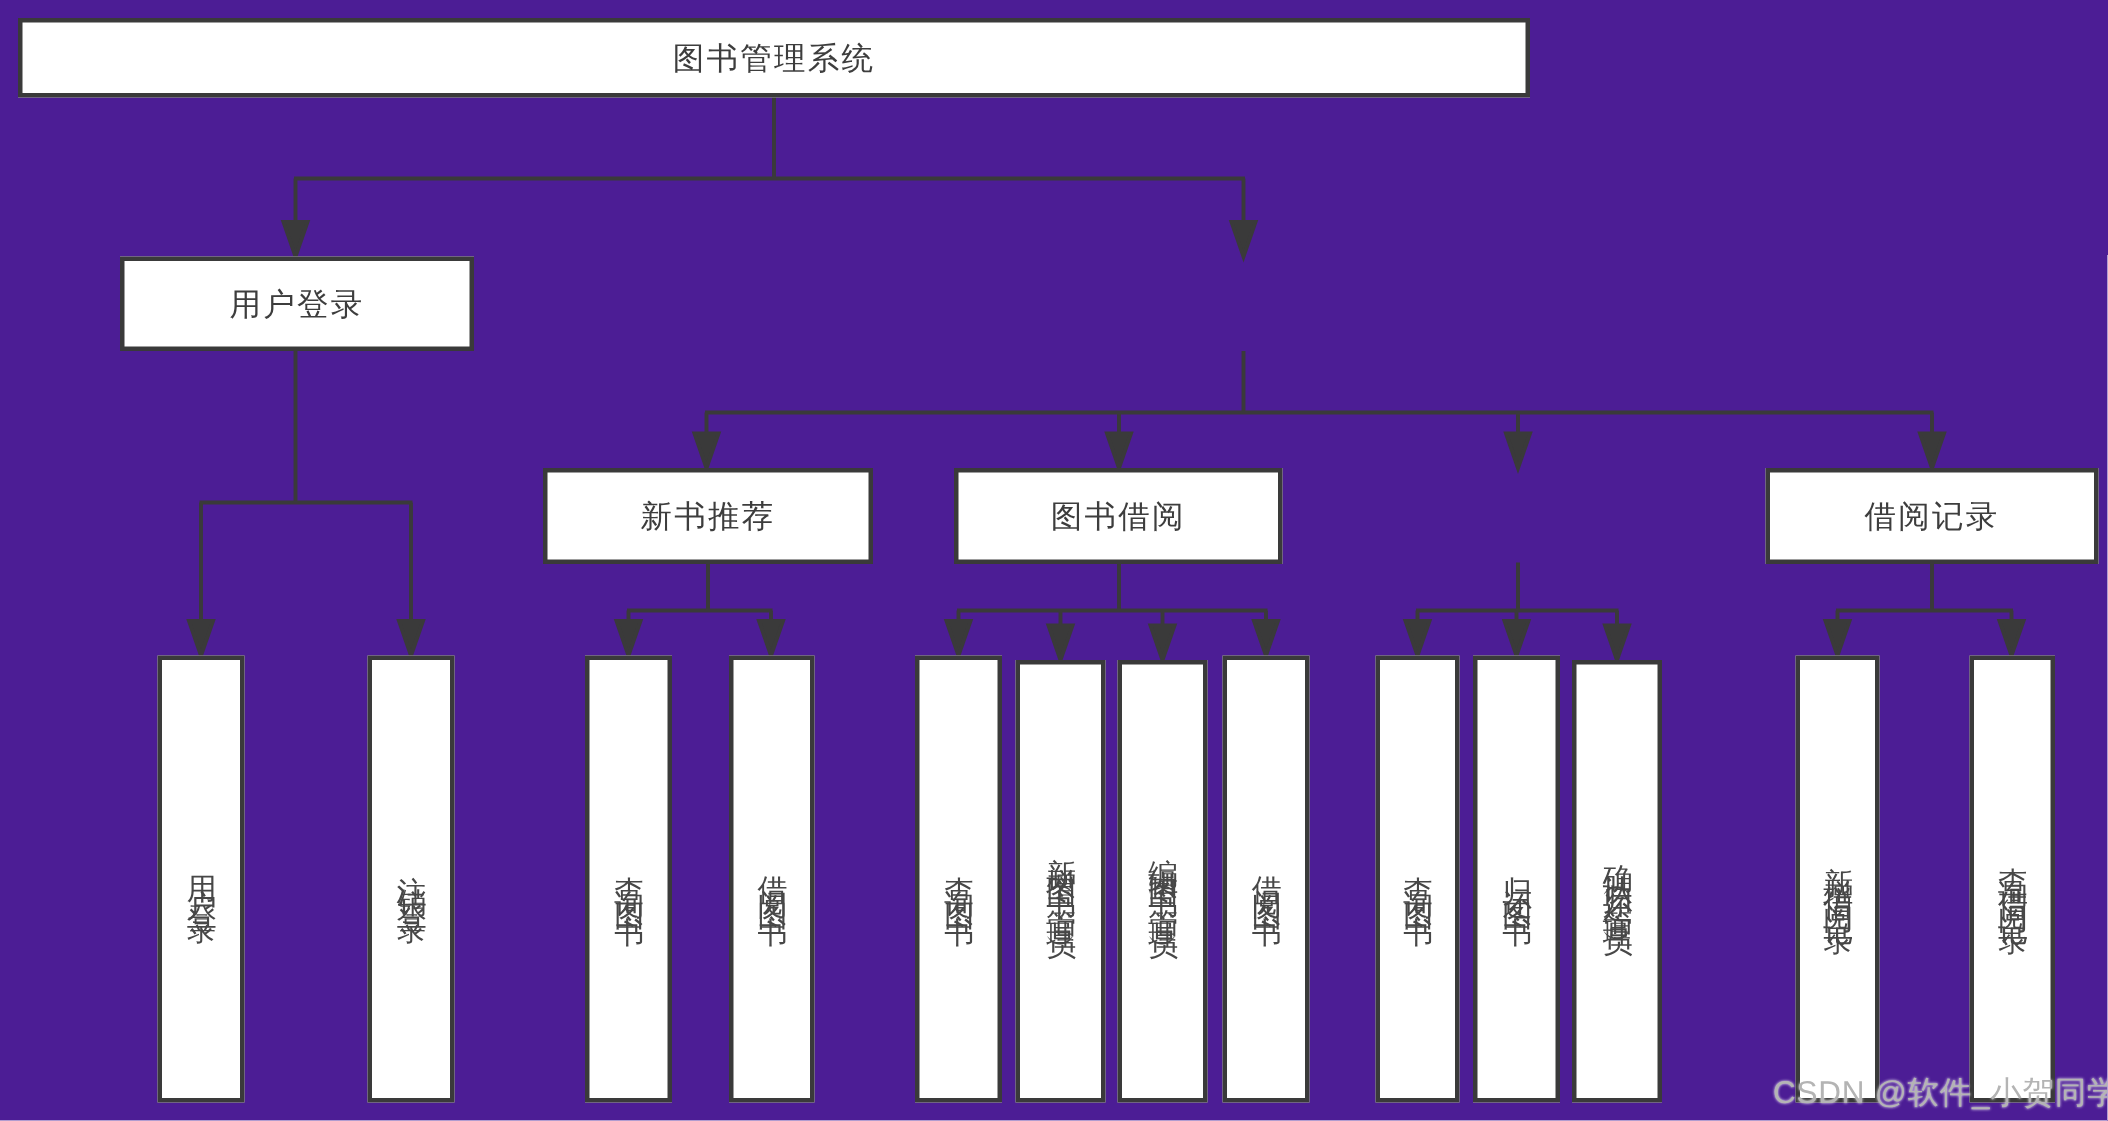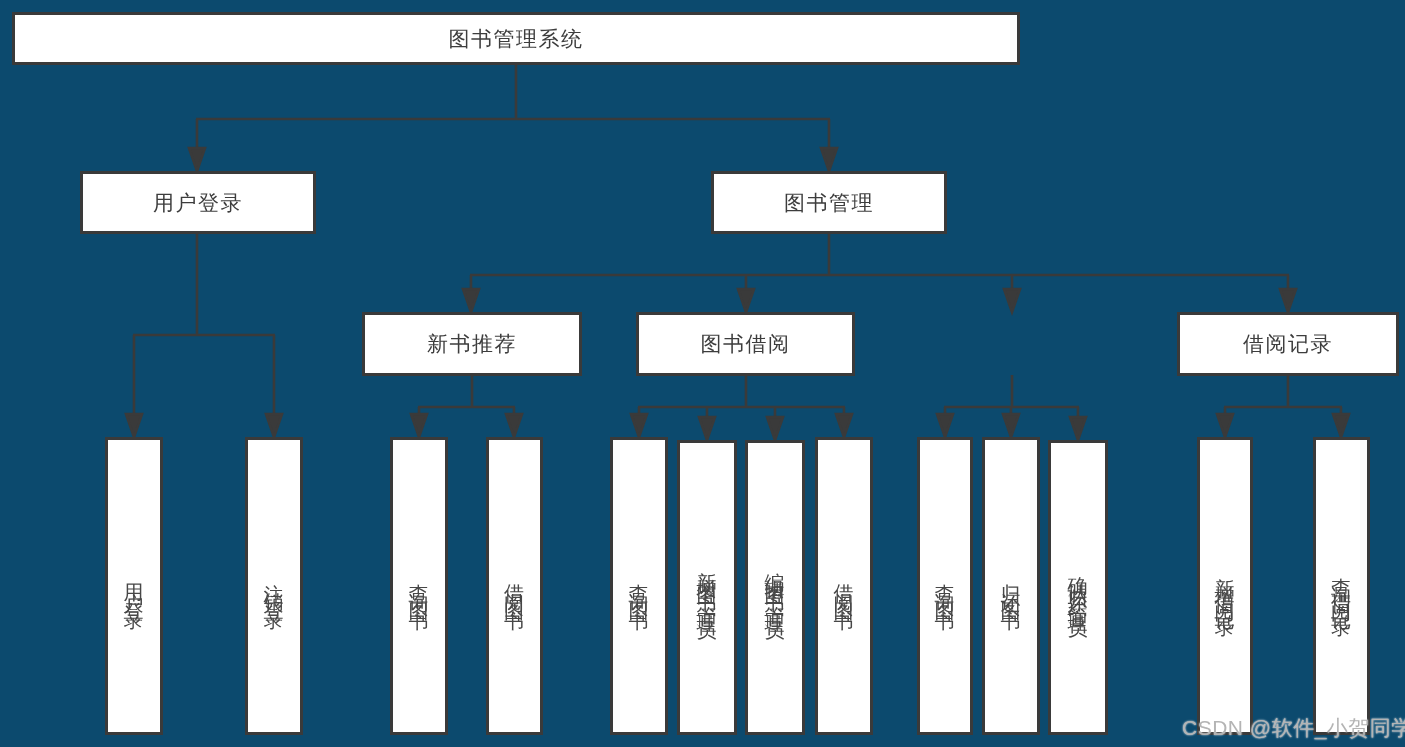--- a/index.html
+++ b/index.html
@@ -6,21 +6,21 @@
     --line:#3a3a3a;
     --text:#3d3d3d;
     --leaf-text:#474747;
     --watermark:#b4b4b4;
   }
   html,body{margin:0;padding:0;background:#ffffff;}
   body{font-family:"Liberation Sans","DejaVu Sans",sans-serif;}
   .stage{
     position:relative;
     width:1405px;height:747px;
-    background:#0c4a6e;
+    background:#4c1d95;
     overflow:hidden;
   }
   svg.connectors{
     position:absolute;left:0;top:0;width:1405px;height:747px;
     pointer-events:none;
   }
   .node{
     position:absolute;
     box-sizing:border-box;
     background:#ffffff;
@@ -115,23 +115,20 @@
     </g>
   </svg>
 
   <div class="node" style="left:12px;top:12px;width:1008px;height:53px;">
     <span>图书管理系统</span>
   </div>
 
   <div class="node" style="left:80px;top:171px;width:236px;height:63px;">
     <span>用户登录</span>
   </div>
-  <div class="node" style="left:711px;top:171px;width:236px;height:63px;">
-    <span>图书管理</span>
-  </div>
 
   <div class="node" style="left:362px;top:312px;width:220px;height:64px;">
     <span>新书推荐</span>
   </div>
   <div class="node" style="left:636px;top:312px;width:219px;height:64px;">
     <span>图书借阅</span>
   </div>
   <div class="node" style="left:1177px;top:312px;width:222px;height:64px;">
     <span>借阅记录</span>
   </div>

